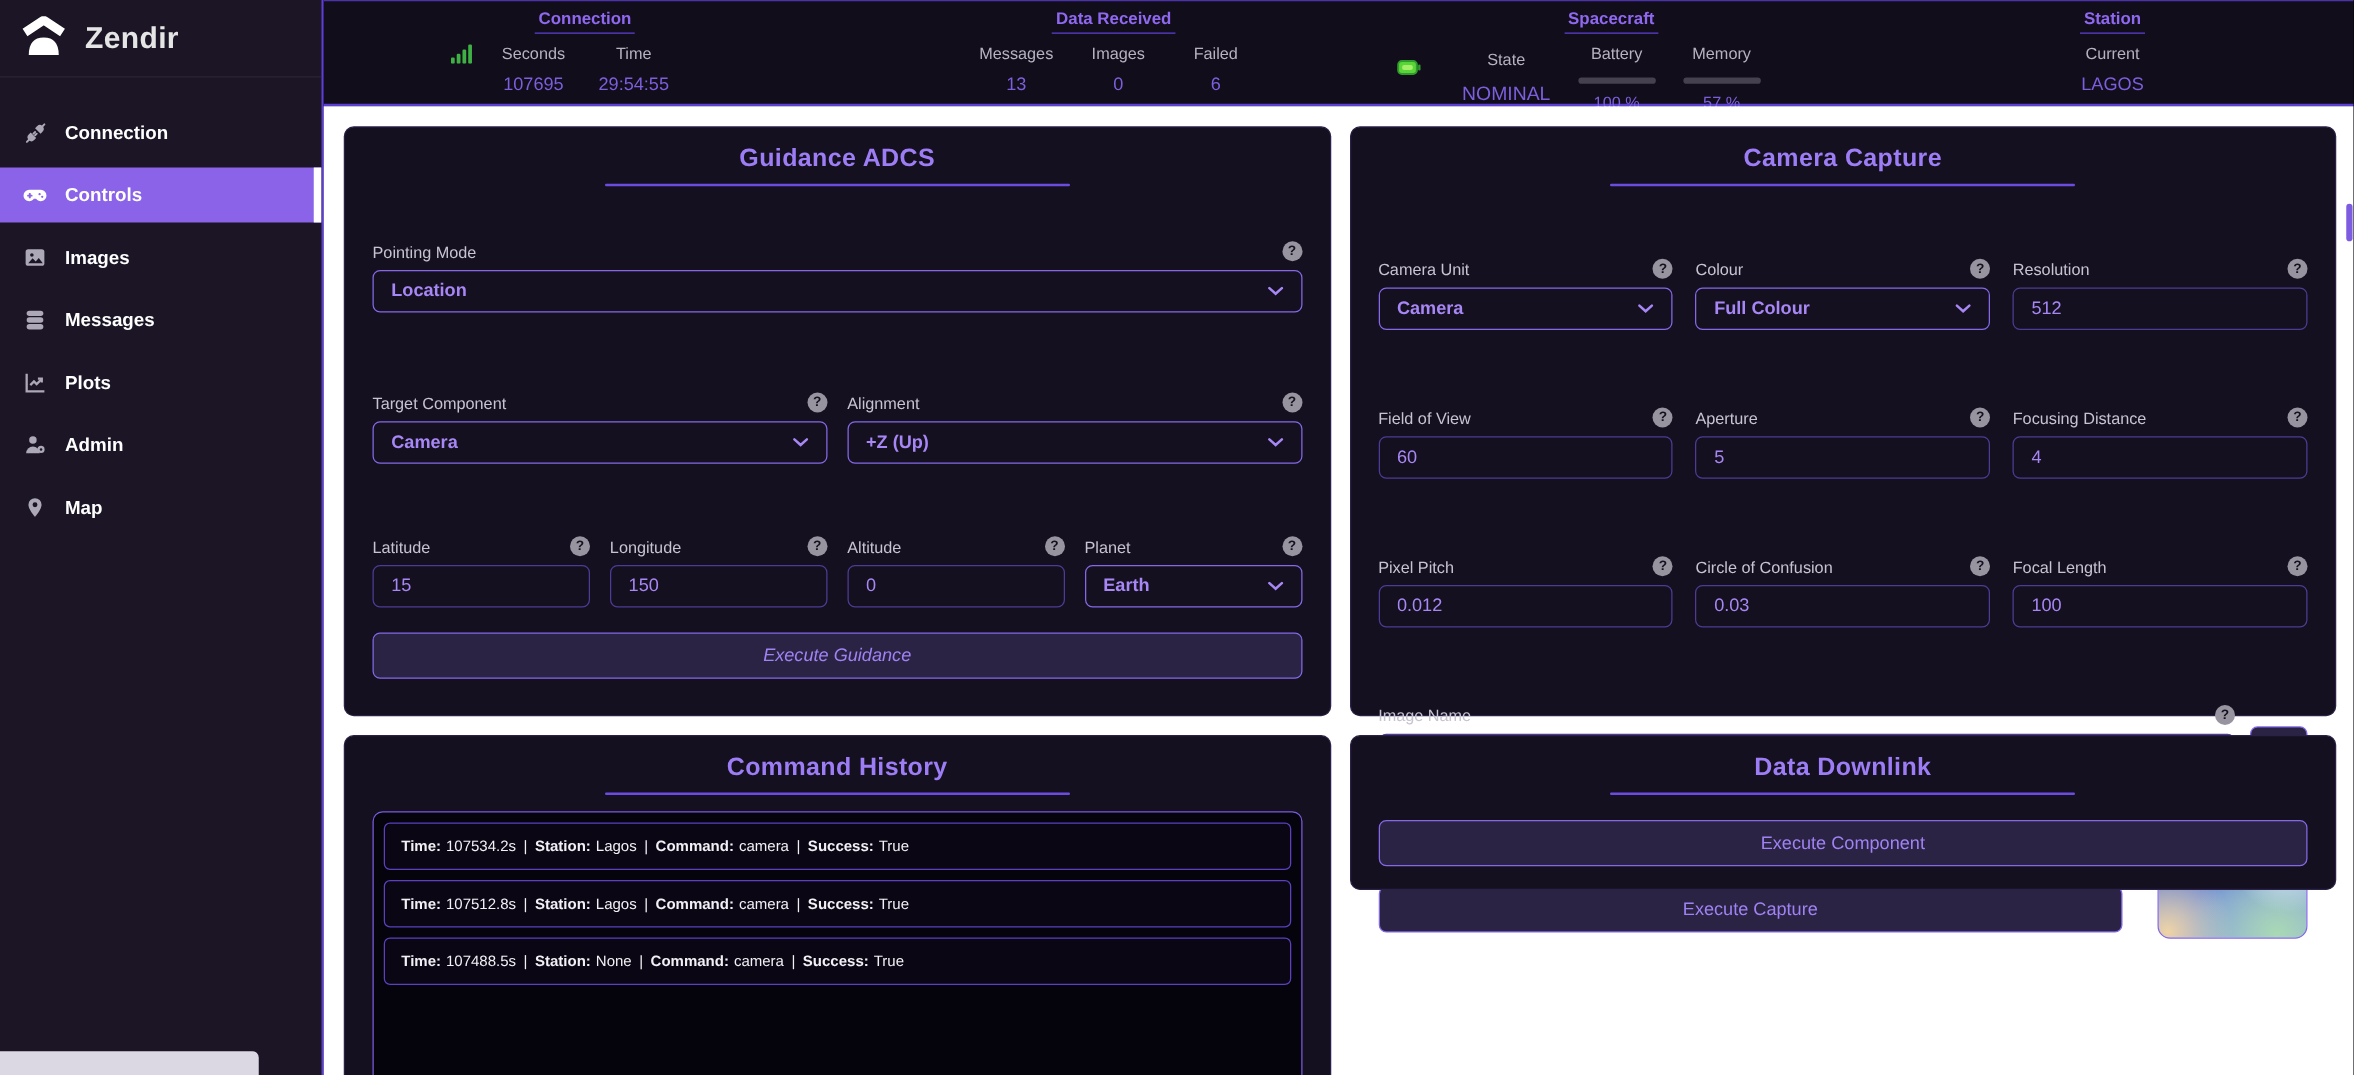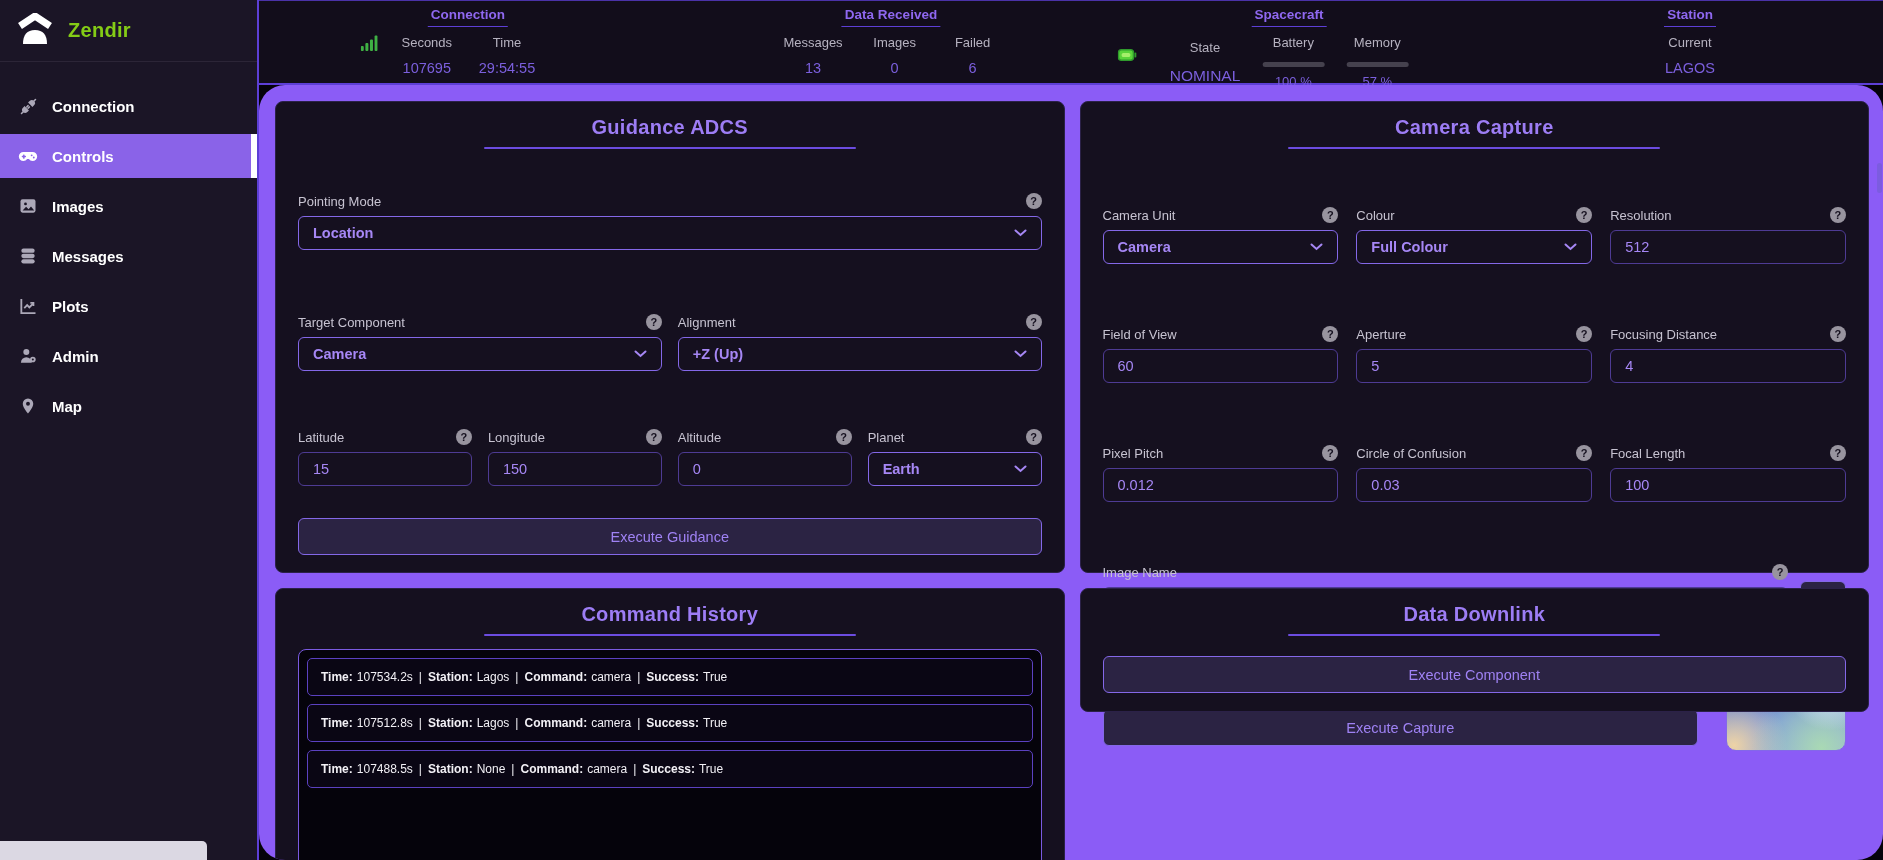--- a/index.html
+++ b/index.html
@@ -4,21 +4,21 @@
 <style>
   * { margin:0; padding:0; box-sizing:border-box; }
   html,body { background:#05030a; }
   body { font-family:"Liberation Sans", sans-serif; }
   .app { position:relative; width:1883px; height:860px; overflow:hidden; background:#05030a; }
 
   
   .sidebar { position:absolute; left:0; top:0; width:257px; height:860px; background:#1b1526; z-index:2; }
   .logo-row { display:flex; align-items:center; gap:13px; padding:12px 16px 12px 15px; height:62px;
               border-bottom:1px solid #2c2537; }
-  .logo-text { color:#84cc16; font-size:20px; font-weight:700; letter-spacing:.3px; }
+  .logo-text { color:#e5e5e5; font-size:24px; font-weight:700; letter-spacing:.3px; }
   .nav { padding-top:22px; }
   .nav-item { display:flex; align-items:center; gap:13px; height:44px; padding-left:17px; margin-bottom:6px;
               color:#ffffff; font-size:15px; font-weight:700; cursor:pointer; }
   .nav-item .nicon { width:22px; height:22px; display:flex; align-items:center; justify-content:center; color:#aca8b8; }
   .nav-item.active { background:#8a63e8; border-right:6px solid #ffffff; }
   .nav-item.active .nicon { color:#ffffff; }
   .sb-footer { position:absolute; left:0; bottom:0; width:207px; height:19px; background:#dbd8e3; border-top-right-radius:5px; }
 
   
   .main { position:absolute; left:257px; top:0; right:0; bottom:0; border-left:2px solid #5d3fd6; background:#05030a; }
@@ -34,22 +34,22 @@
   .bar-track { width:62px; height:5px; border-radius:3px; background:#45414e; overflow:hidden; margin-top:12px; }
   .bar-fill { height:100%; border-radius:3px; }
   .bar-fill.battery { background:#8ce2c4; }
   .bar-fill.memory { background:#f0dc86; }
   .bar-pct { color:#7b5fdd; font-size:13px; margin-top:7px; }
   .sg-side-icon { position:absolute; }
 
   .scroll-thumb { position:absolute; right:1px; top:163px; width:5px; height:30px; background:#7c5ce0; border-radius:3px; z-index:5; }
 
   
-  .content { position:absolute; top:85px; left:0; right:0; bottom:0; background:#8b5cf6; overflow:hidden;
-             display:grid; grid-template-columns:1fr 1fr; grid-template-rows:472px auto; gap:15px; padding:16px 14px 16px 16px;border-radius:26px; }
+  .content { position:absolute; top:85px; left:0; right:0; bottom:0; background:#ffffff; overflow:hidden;
+             display:grid; grid-template-columns:1fr 1fr; grid-template-rows:472px auto; gap:15px; padding:16px 14px 16px 16px; }
   .panel { background:#15101f; border:1px solid #2b2148; border-radius:8px; padding:14px 22px; position:relative; }
   .panel-title { text-align:center; color:#9d7df5; font-size:20px; font-weight:700; letter-spacing:.3px; }
   .title-rule { width:50%; height:2px; background:#6c4ce0; margin:8px auto 0; border-radius:1px; }
 
   .lrow { display:flex; justify-content:space-between; align-items:center; margin-bottom:7px;margin-top:44px; }
   .flabel { color:#c7c3d1; font-size:13px; }
   .help { width:16px; height:16px; border-radius:50%; background:#98949f; color:#15101f; font-size:11px; font-weight:700;
           display:flex; align-items:center; justify-content:center; cursor:default; }
   .control { height:34px; border-radius:6px; display:flex; align-items:center; padding:0 14px; font-size:14.5px;
              color:#a687f5; background:transparent; width:100%; }
@@ -59,21 +59,21 @@
   input.control::placeholder { color:#656170; letter-spacing:.5px; }
   .chev { display:flex; align-items:center; }
 
   .grid2 { display:grid; grid-template-columns:1fr 1fr; gap:16px; }
   .grid3 { display:grid; grid-template-columns:repeat(3,1fr); gap:18px; }
   .grid4 { display:grid; grid-template-columns:repeat(4,1fr); gap:16px; }
   .mt14 { margin-top:14px; } .mt18 { margin-top:18px; } .mt20 { margin-top:20px; }
 
   .exec-btn { width:100%; height:37px; background:#2b2343; border:1px solid #8468e8; border-radius:6px;
               color:#9f82f4; font-size:14.5px; font-family:"Liberation Sans",sans-serif; cursor:pointer; }
-  .g-exec { margin-top:32px; }
+  .g-exec { margin-top:20px;font-style:italic; }
 
   .imgname-grid { display:grid; grid-template-columns:1fr 46px; gap:12px; margin-top:18px; }
   .gear-btn { width:46px; height:40px; align-self:end; background:#2b2343; border:1px solid #8468e8; border-radius:6px;
               color:#a687f5; font-size:16px; cursor:pointer; display:flex; align-items:center; justify-content:center; }
   .exec-area { display:grid; grid-template-columns:1fr 134px; gap:14px; margin-top:28px; }
   .btn-stack { display:flex; flex-direction:column; gap:23px; }
   .thumb { width:120px; height:116px; margin-top:-14px; justify-self:end; border:1px solid #8468e8; border-radius:10px;
            background:
              radial-gradient(circle at 38% 12%, #ffffff 0%, rgba(255,255,255,.9) 7%, rgba(205,220,255,0) 32%),
              radial-gradient(circle at 88% 42%, rgba(230,242,255,.95), rgba(230,242,255,0) 38%),

